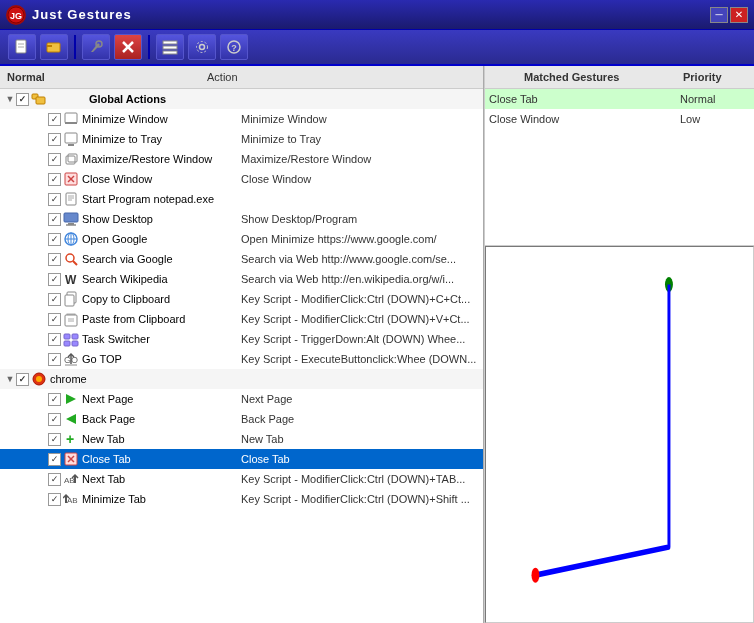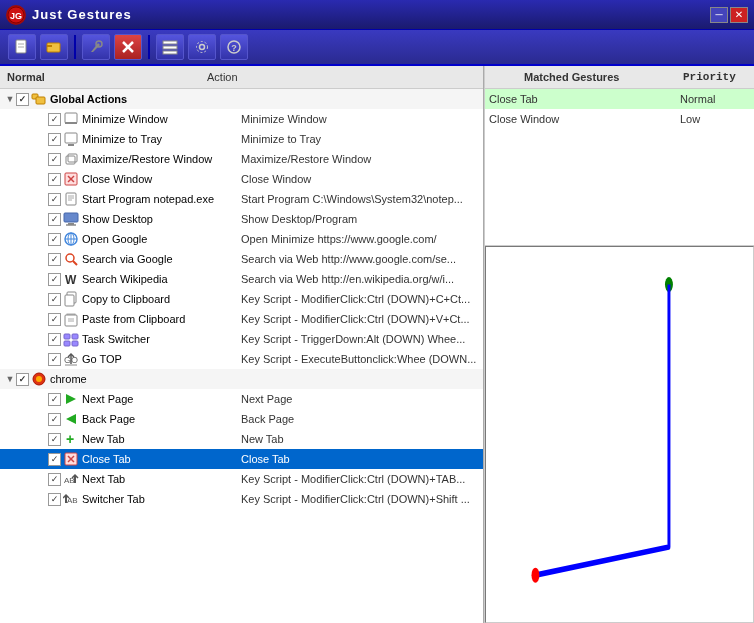--- a/index.html
+++ b/index.html
@@ -112,21 +112,21 @@
       flex-direction: column;
     }
 
     .matched-header {
       display: flex;
       background: #e8e8e8;
       border-bottom: 1px solid #ccc;
       padding: 2px 4px;
     }
     .matched-col1 { flex: 1; font-weight: bold; font-size: 11px; padding: 3px; color: #333; margin-left: 32px; }
-    .matched-col2 { width: 70px; font-weight: bold; font-size: 11px; padding: 3px; color: #333; font-family: Liberation Mono, monospace; }
+    .matched-col2 { width: 70px; font-weight: bold; font-size: 11px; padding: 3px; color: #333; }
 
     .matched-row {
       display: flex;
       align-items: center;
       height: 20px;
       padding: 0 4px;
     }
     .matched-row.highlight { background: #ccffcc; }
     .matched-row-name { flex: 1; font-size: 11px; color: #333; }
     .matched-row-priority { width: 70px; font-size: 11px; color: #333; }
@@ -224,21 +224,21 @@
     <div class="tree-body" id="tree-body">
     <div class="tree-row group-row" style="padding-left: 4px;">
           <span class="expand-icon">▼</span>
           <span class="checkbox checked">✓</span>
           <span class="row-icon">
             <svg width="16" height="16" viewBox="0 0 16 16">
               <rect x="1" y="3" width="6" height="5" rx="1" fill="#f0c040" stroke="#c08000"></rect>
               <rect x="5" y="6" width="9" height="7" rx="1" fill="#f0c040" stroke="#c08000"></rect>
             </svg>
           </span>
-          <span class="row-label" style="font-weight:bold;">Global Actions</span>
+          <span class="row-label" style="font-weight:bold;text-align:center;">Global Actions</span>
         </div>
         <div class="tree-row" style="padding-left: 36px;">
           <span style="width:12px;display:inline-block;flex-shrink:0;"></span>
           <span class="checkbox checked">✓</span>
           <span class="row-icon">
             <svg width="16" height="16" viewBox="0 0 16 16">
               <rect x="2" y="2" width="12" height="10" rx="1" fill="none" stroke="#888"></rect>
               <line x1="2" y1="12" x2="14" y2="12" stroke="#888" stroke-width="2"></line>
             </svg>
           </span>
@@ -287,21 +287,20 @@
           <span class="checkbox checked">✓</span>
           <span class="row-icon">
             <svg width="16" height="16" viewBox="0 0 16 16">
               <rect x="3" y="2" width="10" height="12" rx="1" fill="white" stroke="#888"></rect>
               <line x1="5" y1="5" x2="11" y2="5" stroke="#aaa"></line>
               <line x1="5" y1="7" x2="11" y2="7" stroke="#aaa"></line>
               <line x1="5" y1="9" x2="9" y2="9" stroke="#aaa"></line>
             </svg>
           </span>
           <span class="row-label" style="">Start Program notepad.exe</span>
-          <span class="action-text">Start Program C:\Windows\System32\notep...</span>
         </div>
         <div class="tree-row" style="padding-left: 36px;">
           <span style="width:12px;display:inline-block;flex-shrink:0;"></span>
           <span class="checkbox checked">✓</span>
           <span class="row-icon">
             <svg width="16" height="16" viewBox="0 0 16 16">
               <rect x="1" y="2" width="14" height="9" rx="1" fill="#6688cc" stroke="#4466aa"></rect>
               <rect x="5" y="12" width="6" height="2" fill="#888"></rect>
               <line x1="3" y1="14" x2="13" y2="14" stroke="#888" stroke-width="1.5"></line>
             </svg>
@@ -473,21 +472,21 @@
         <div class="tree-row" style="padding-left: 36px;">
           <span style="width:12px;display:inline-block;flex-shrink:0;"></span>
           <span class="checkbox checked">✓</span>
           <span class="row-icon">
             <svg width="16" height="16" viewBox="0 0 16 16">
               <text x="4" y="12" font-size="8" fill="#555">AB</text>
               <line x1="3" y1="4" x2="3" y2="12" stroke="#555" stroke-width="2"></line>
               <polyline points="6,7 3,4 0,7" fill="none" stroke="#555" stroke-width="1.5"></polyline>
             </svg>
           </span>
-          <span class="row-label" style="">Switcher Tab</span>
+          <span class="row-label" style="">Minimize Tab</span>
           <span class="action-text">Key Script - ModifierClick:Ctrl (DOWN)+Shift ...</span>
         </div>
       </div>
   </div>
 
   <div class="right-panel">
 
     <div class="matched-gestures-section">
       <div class="matched-header">
         <div class="matched-col1">Matched Gestures</div>

